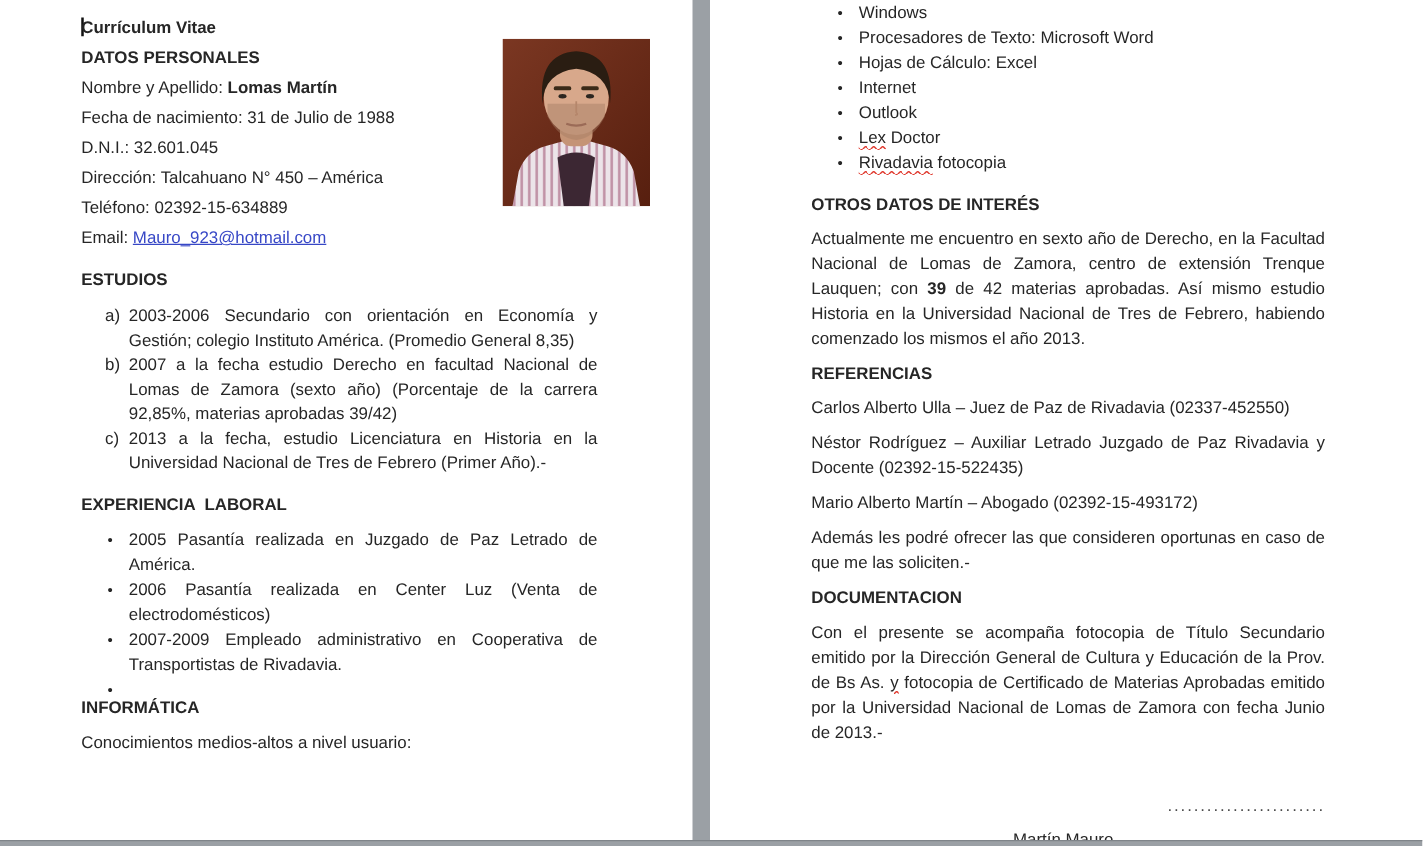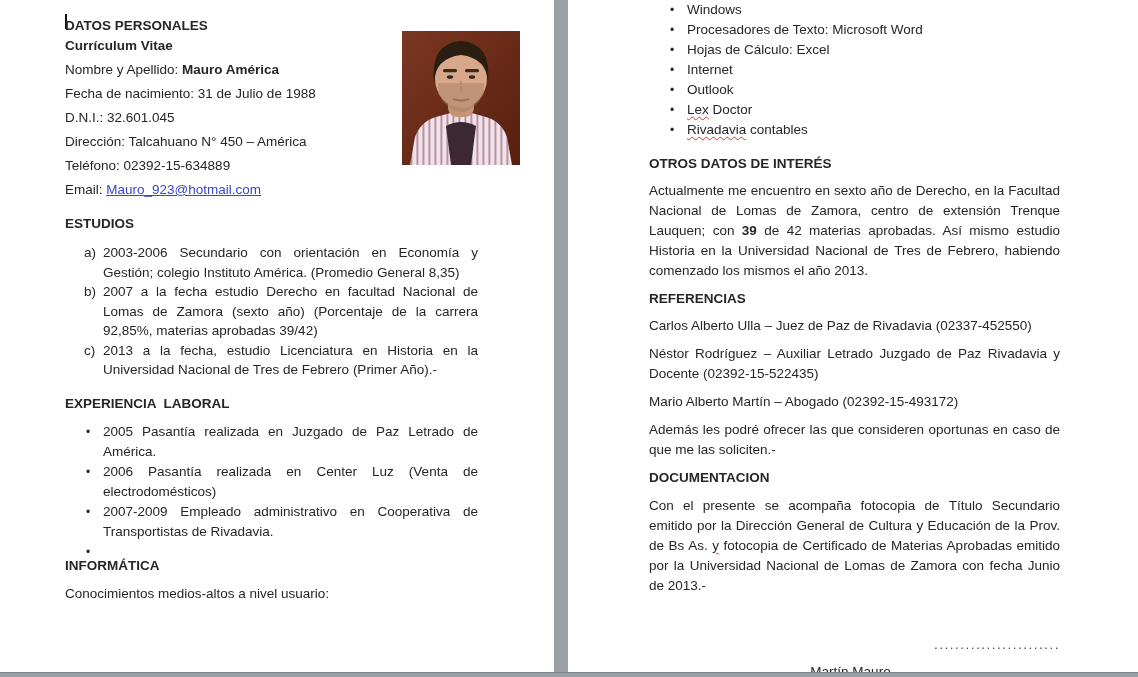--- a/index.html
+++ b/index.html
@@ -77,24 +77,24 @@
       <path d="M32,52 Q28,12 59,10 Q90,12 86,52 Q85,27 59,24 Q33,27 32,52 Z" fill="#2a1d12"></path>
       <rect x="41" y="38" width="14" height="3.2" rx="1.5" fill="#3a2a18"></rect>
       <rect x="63" y="38" width="14" height="3.2" rx="1.5" fill="#3a2a18"></rect>
       <ellipse cx="48" cy="46" rx="3.2" ry="1.8" fill="#2c2620"></ellipse>
       <ellipse cx="70" cy="46" rx="3.2" ry="1.8" fill="#2c2620"></ellipse>
       <path d="M59,50 L59,59 Q61,61 58,61" stroke="#b5866b" stroke-width="1.4" fill="none"></path>
       <path d="M51,68 Q59,71 67,68" stroke="#9b6b57" stroke-width="1.8" fill="none"></path>
     </svg>
 
     <div class="col-l">
+      <p class="hd first">Currículum Vitae</p>
       <p class="hd tight">DATOS PERSONALES</p>
-      <p class="hd first">Currículum Vitae</p>
 
-      <p class="tight"><span>Nombre y Apellido: </span><b>Mauro América</b></p>
+      <p class="tight"><span>Nombre y Apellido: </span><b>Lomas Martín</b></p>
       <p class="tight">Fecha de nacimiento: 31 de Julio de 1988</p>
       <p class="tight">D.N.I.: 32.601.045</p>
       <p class="tight">Dirección: Talcahuano N° 450 – América</p>
       <p class="tight">Teléfono: 02392-15-634889</p>
       <p class="tight"><span>Email: </span><a class="link">Mauro_923@hotmail.com</a></p>
 
       <p class="hd sp">ESTUDIOS</p>
       <div class="list est">
         <div class="li"><span class="mk">a)</span><span>2003-2006 Secundario con orientación en Economía y Gestión; colegio Instituto América. (Promedio General 8,35)</span></div>
         <div class="li"><span class="mk">b)</span><span>2007 a la fecha estudio Derecho en facultad Nacional de Lomas de Zamora (sexto año) (Porcentaje de la carrera 92,85%, materias aprobadas 39/42)</span></div>
@@ -116,21 +116,21 @@
 
   <section class="page page-right">
     <div class="col-r">
       <div class="list" style="margin-top:0;">
         <div class="li b"><span class="mk">•</span><span>Windows</span></div>
         <div class="li b"><span class="mk">•</span><span>Procesadores de Texto: Microsoft Word</span></div>
         <div class="li b"><span class="mk">•</span><span>Hojas de Cálculo: Excel</span></div>
         <div class="li b"><span class="mk">•</span><span>Internet</span></div>
         <div class="li b"><span class="mk">•</span><span>Outlook</span></div>
         <div class="li b"><span class="mk">•</span><span class="misp">Lex</span><span> Doctor</span></div>
-        <div class="li b"><span class="mk">•</span><span class="misp">Rivadavia</span><span> contables</span></div>
+        <div class="li b"><span class="mk">•</span><span class="misp">Rivadavia</span><span> fotocopia</span></div>
       </div>
 
       <p class="hd sp">OTROS DATOS DE INTERÉS</p>
       <p class="just" style="margin-top:7px;"><span>Actualmente me encuentro en sexto año de Derecho, en la Facultad Nacional de Lomas de Zamora, centro de extensión Trenque Lauquen; con </span><b>39</b><span> de 42 materias aprobadas. Así mismo estudio Historia en la Universidad Nacional de Tres de Febrero, habiendo comenzado los mismos el año 2013.</span></p>
 
       <p class="hd">REFERENCIAS</p>
       <p class="just" style="margin-top:7px;">Carlos Alberto Ulla – Juez de Paz de Rivadavia (02337-452550)</p>
       <p class="just">Néstor Rodríguez – Auxiliar Letrado Juzgado de Paz Rivadavia y Docente (02392-15-522435)</p>
       <p class="just">Mario Alberto Martín – Abogado (02392-15-493172)</p>
       <p class="just">Además les podré ofrecer las que consideren oportunas en caso de que me las soliciten.-</p>

